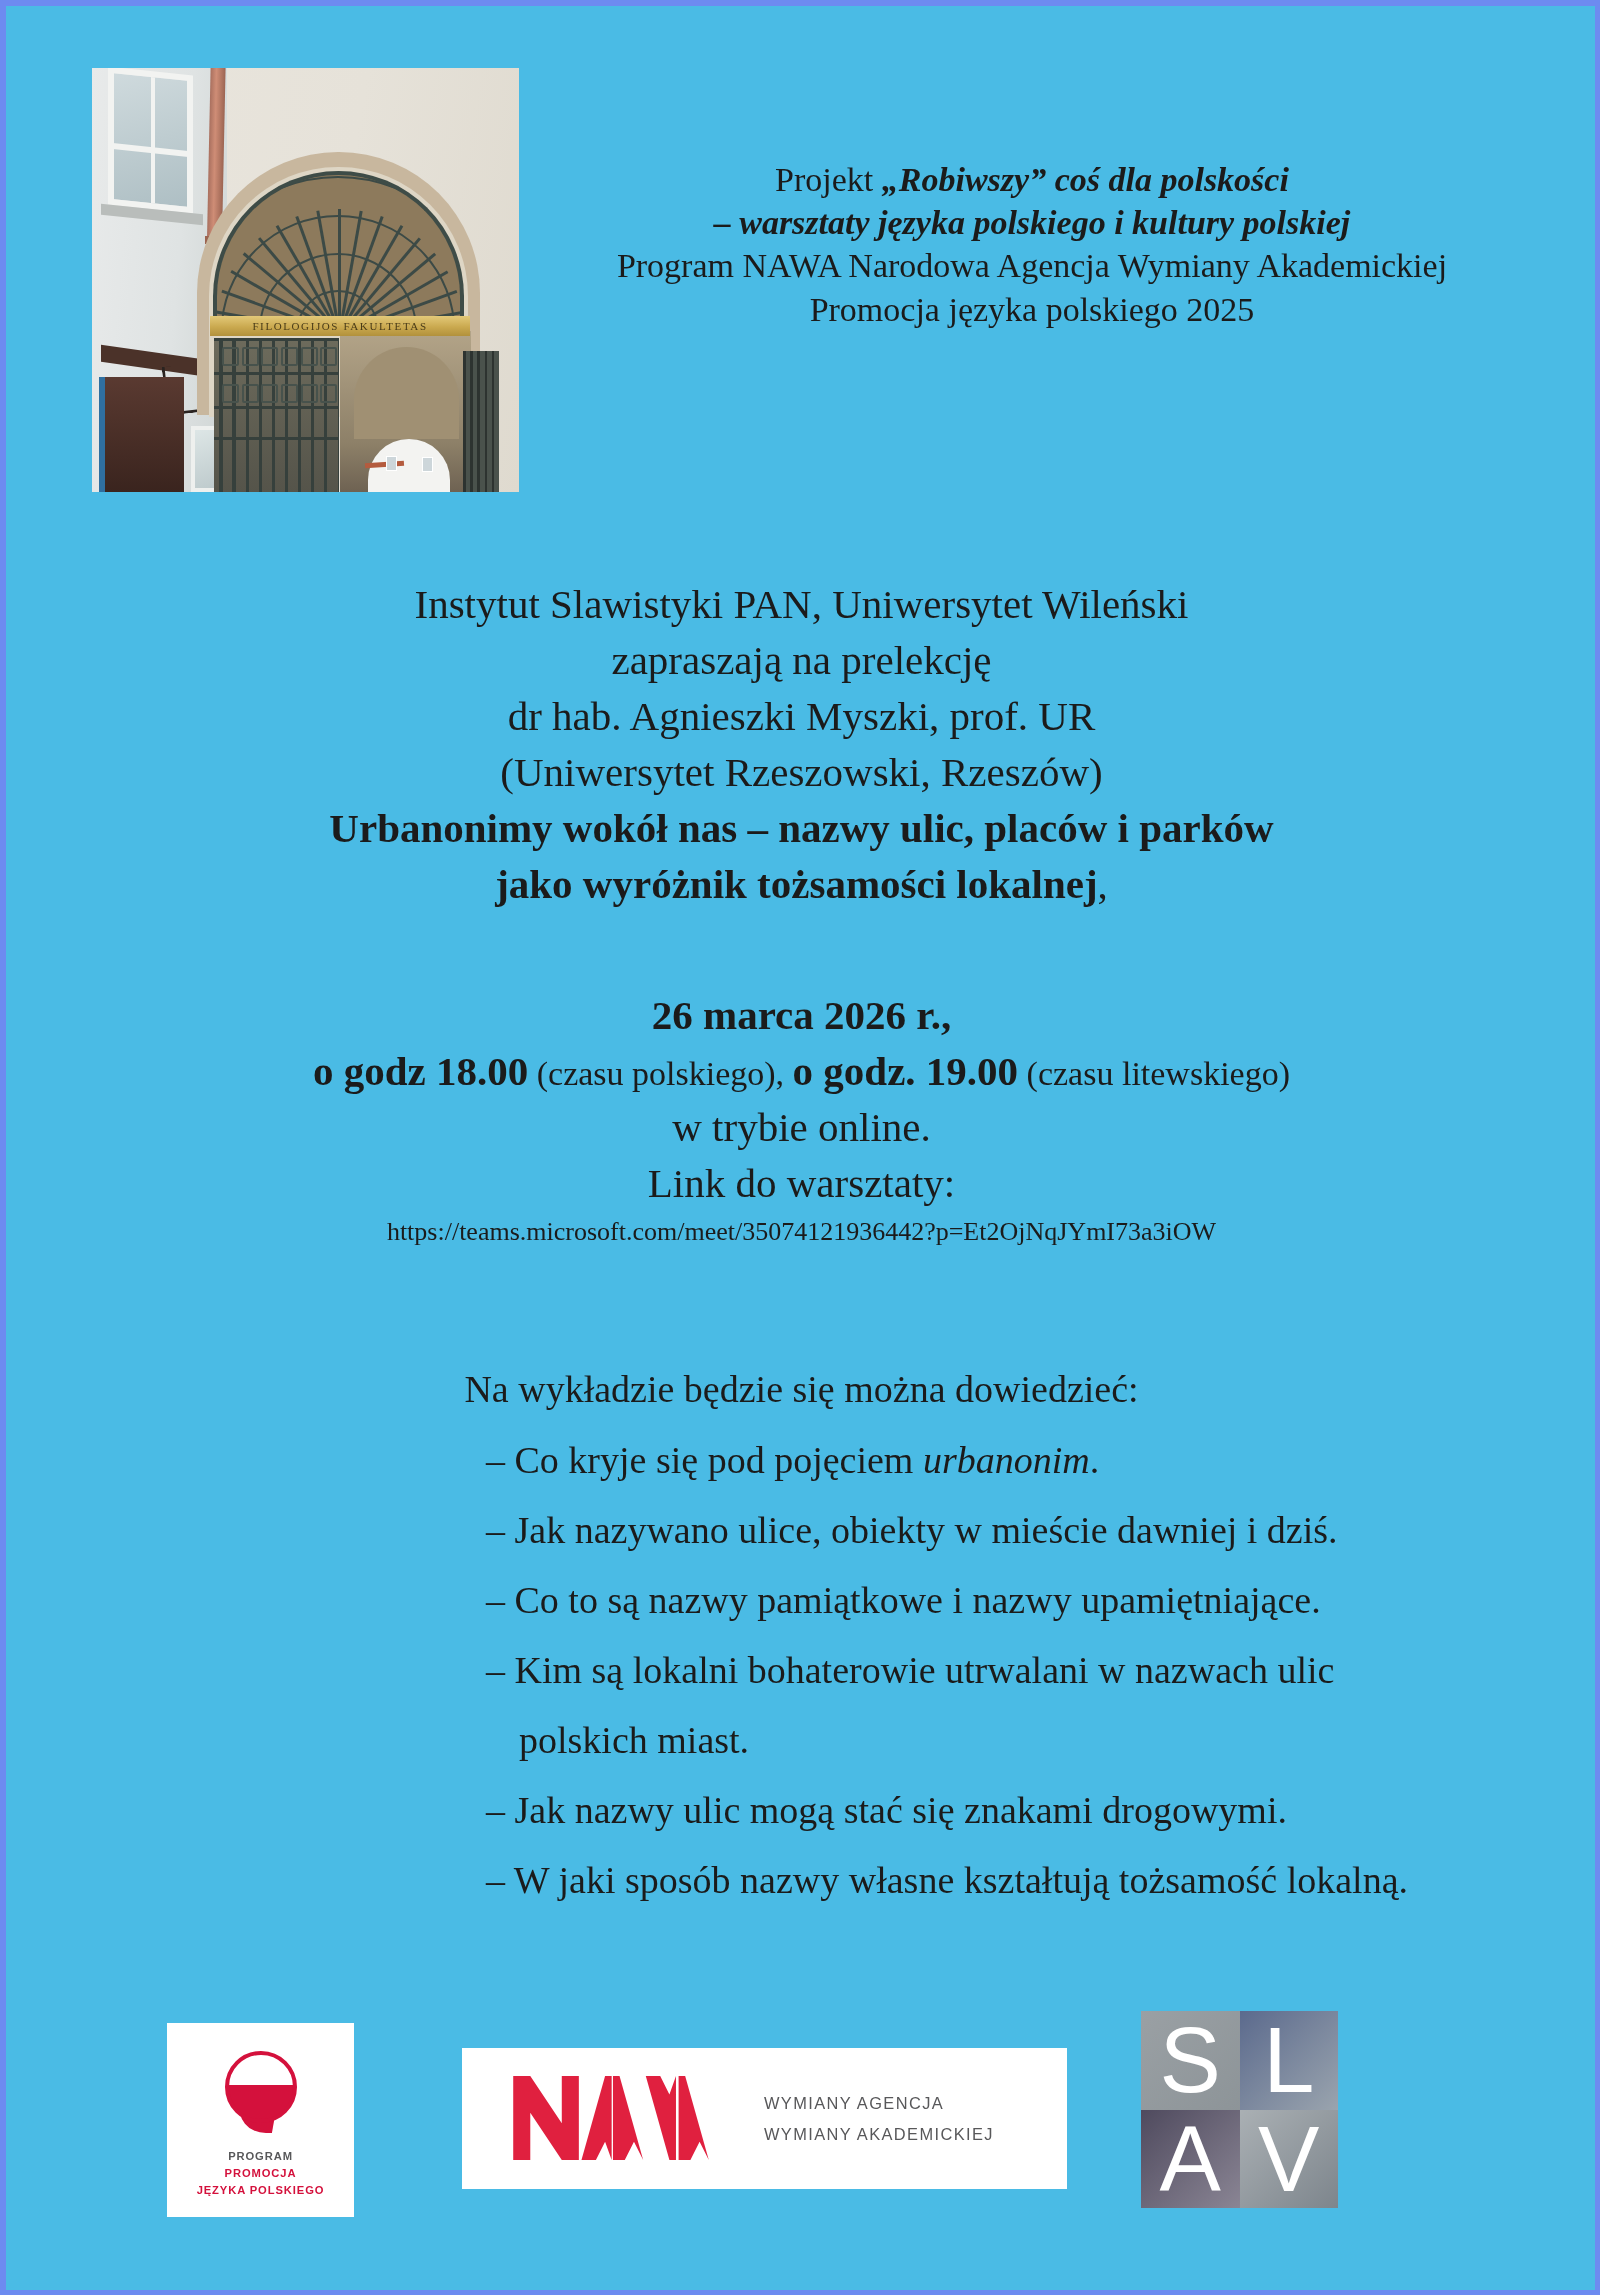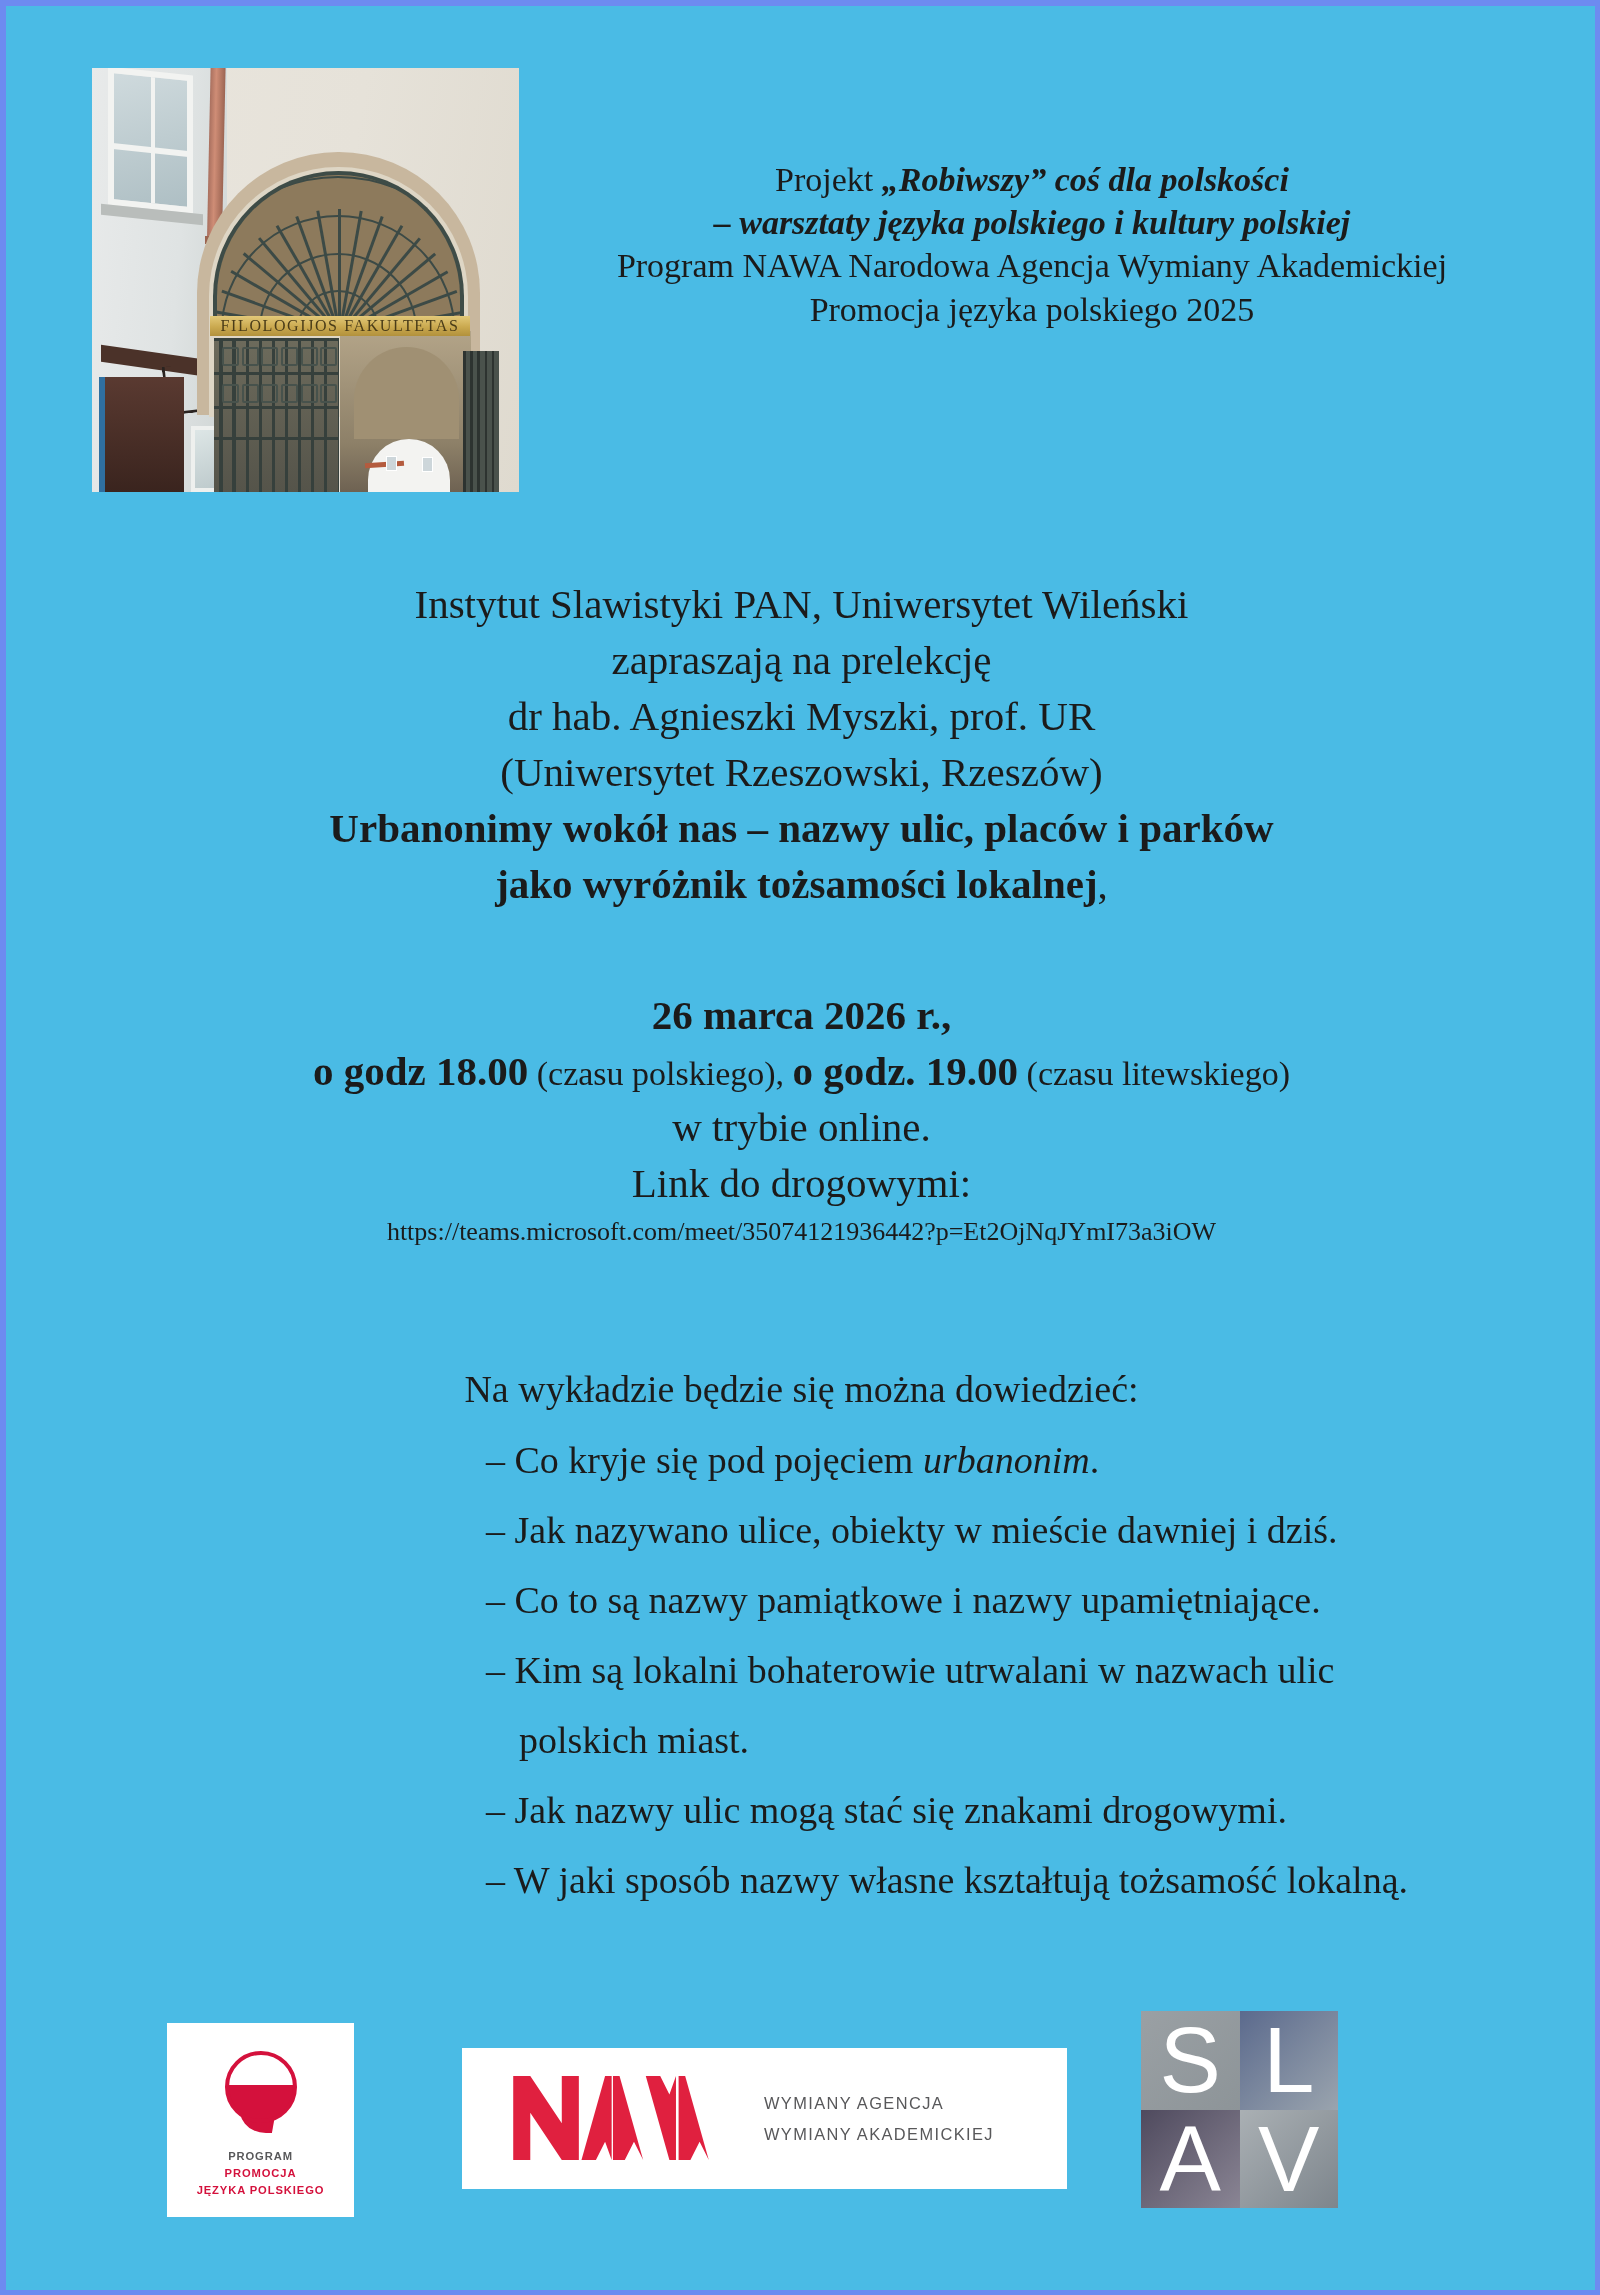--- a/index.html
+++ b/index.html
@@ -52,21 +52,21 @@
     border-radius:124px 124px 0 0;background:#8d7a5c;overflow:hidden;}
   .ph-fan .rib{position:absolute;left:50%;bottom:0;width:2.6px;height:125px;background:#3c4a46;transform-origin:bottom center;}
   .ph-fan .arc{position:absolute;left:50%;bottom:0;border:2.6px solid #3c4a46;border-radius:50%;
     transform:translateX(-50%);background:transparent;}
   .ph-fanrim{position:absolute;left:121px;top:103px;width:251px;height:164px;
     border-radius:126px 126px 0 0;border:4.6px solid #3e4c47;border-bottom:none;box-sizing:border-box;}
   .ph-plaque{position:absolute;left:118px;top:248px;width:260px;height:20px;
     background:linear-gradient(180deg,#e3c979,#caa94f 55%,#b2913c);
     display:flex;align-items:center;justify-content:center;}
   .ph-plaque span{
-    font-family:"Liberation Serif",serif;font-size:16px;letter-spacing:1.6px;color:#4a3c18;white-space:nowrap;}
+    font-family:"Liberation Serif",serif;font-size:11px;letter-spacing:1.6px;color:#4a3c18;white-space:nowrap;}
   .ph-gateL{position:absolute;left:122px;top:270px;width:125px;height:154px;
     background:linear-gradient(180deg,#6d6b5c,#55544a);overflow:hidden;}
   .ph-gateL .bar{position:absolute;top:0;width:3.3px;height:100%;background:#36403c;}
   .ph-gateL .hband{position:absolute;left:0;width:100%;height:3.3px;background:#36403c;}
   .ph-gateL .sq{position:absolute;width:13px;height:14.5px;border:2.6px solid #47524c;border-radius:2px;}
   .ph-tunnel{position:absolute;left:248px;top:263px;width:131px;height:161px;
     background:linear-gradient(180deg,#b3a488,#8d8068 70%,#6e6252);}
   .ph-tunvault{position:absolute;left:262px;top:279px;width:105px;height:92px;
     border-radius:53px 53px 0 0;background:#a09073;}
   .ph-far{position:absolute;left:276px;top:371px;width:82px;height:53px;
@@ -238,21 +238,21 @@
       <span class="b">jako wyróżnik tożsamości lokalnej</span><span>,</span>
     </div>
   </div>
 
   <div class="tx datesec">
     <div class="d-bold">26 marca 2026 r.,</div>
     <div>
       <span class="d-bold">o godz 18.00</span><span class="d-small"> (czasu polskiego), </span><span class="d-bold">o godz. 19.00</span><span class="d-small"> (czasu litewskiego)</span>
     </div>
     <div class="d-plain">w trybie online.</div>
-    <div class="d-plain">Link do drogowymi:</div>
+    <div class="d-plain">Link do warsztaty:</div>
     <div class="d-link">https://teams.microsoft.com/meet/35074121936442?p=Et2OjNqJYmI73a3iOW</div>
   </div>
 
   <div class="tx listsec">
     <div class="lead">Na wykładzie będzie się można dowiedzieć:</div>
     <div id="topic-list">
         <div class="li"><span>– Co kryje się pod pojęciem </span><i>urbanonim</i><span>.</span></div>
         <div class="li"><span>– Jak nazywano ulice, obiekty w mieście dawniej i dziś.</span></div>
         <div class="li"><span>– Co to są nazwy pamiątkowe i nazwy upamiętniające.</span></div>
         <div class="li"><span>– Kim są lokalni bohaterowie utrwalani w nazwach ulic</span></div>

